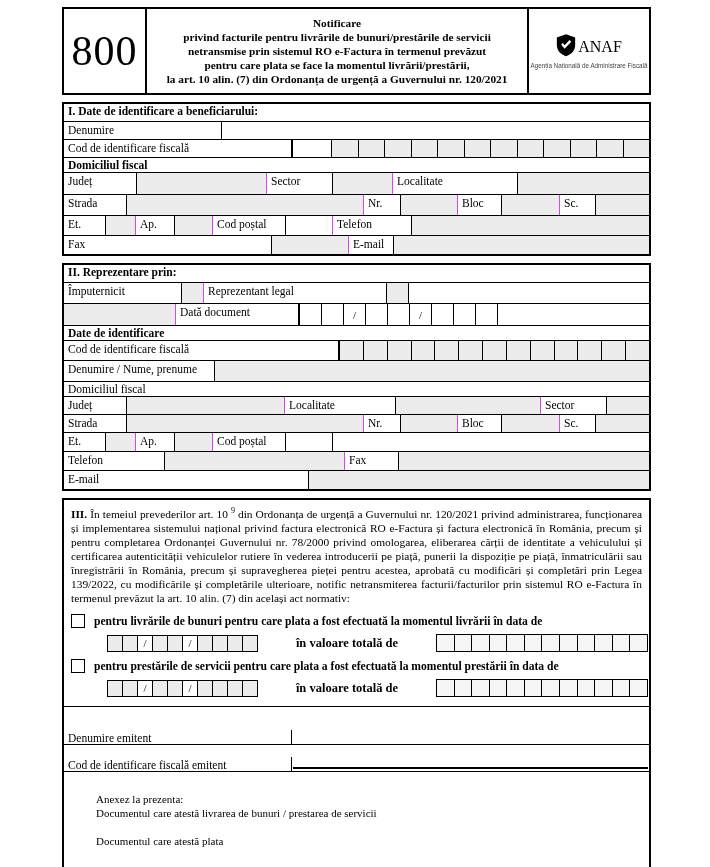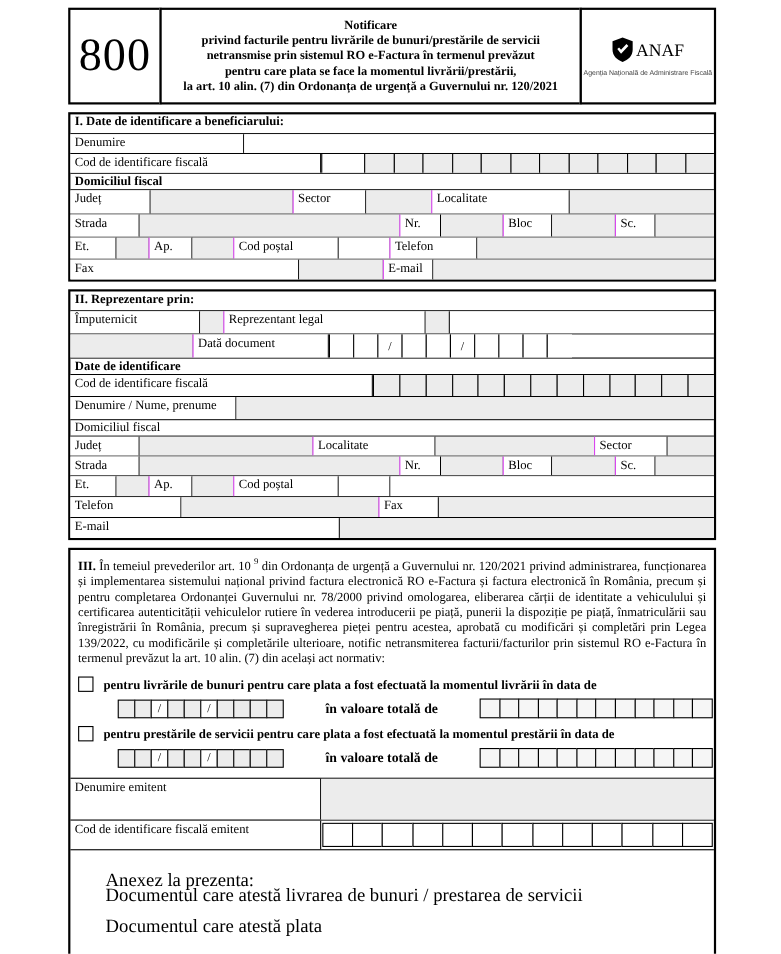--- a/index.html
+++ b/index.html
@@ -40,21 +40,21 @@
   .in.white { background:#fff; }
   .in.last, .blank { border-right:none; }
   .blank { background:#fff; flex:1; }
   .grow { flex:1; }
 
   
   .w42{width:42px}.w30{width:30px}.w38{width:38px}.w40{width:40px}
   .w37{width:37px}.w45{width:45px}.w46{width:46px}.w47{width:47px}
   .w55{width:55px}.w57{width:57px}.w58{width:58px}.w60{width:60px}
   .w63{width:63px}.w67{width:67px}.w73{width:73px}
-  .w77{width:77px}.w80{width:80px}.w88{width:96px}.w101{width:101px}
+  .w77{width:77px}.w80{width:80px}.w88{width:74px}.w101{width:101px}
   .w112{width:112px}.w118{width:118px}.w126{width:126px}
   .w130{width:130px}.w138{width:138px}.w145{width:145px}.w158{width:158px}
   .w168{width:151px}.w180{width:180px}.w184{width:184px}.w208{width:208px}
   .w22{width:22px}.w228{width:228px}.w237{width:237px}.w245{width:245px}
   .w275{width:275px}.w114{width:124px}
 
   
   .boxes { display:flex; padding-left:1px; }
   .boxes .cell, .boxes .sep {
     border:1px solid #000; margin-left:-1px; background:#ececec;
@@ -80,30 +80,30 @@
   .chk { width:14px; height:14px; border:1.5px solid #000; background:#fff;
          flex:none; display:inline-block; }
   .val-line { display:flex; align-items:center; margin:6px 0 2px 43px; }
   .val-line .boxes.dmy .cell, .val-line .boxes.dmy .sep { width:16px; height:17px; flex:none; }
   .val-line .val-lbl { font-weight:bold; font-size:12.5px; width:178px; text-align:center; flex:none; }
   .val-line .boxes.valcells { flex:1; margin-right:1px; }
   .val-line .boxes.valcells .cell { flex:1; height:18px; background:#f6f6f6; }
 
   
   .emitent { border-top:1px solid #000; border-bottom:1px solid #000; margin-top:9px; }
-  .erow { display:flex; border-top:1px solid #000; }
+  .erow { display:flex; border-top:1px solid #000;align-items:flex-end; }
   .erow:first-child { border-top:none; }
   .elbl { width:228px; border-right:1px solid #000; font-size:11.5px; padding:2px 3px 0 4px; }
   .erow.r1 { height:37px; }
   .erow.r1 .efill { flex:1; background:#ececec; }
   .erow.r2 { height:27px; }
   .erow.r2 .boxes { flex:1; padding:2px 1px 2px 2px; }
   .erow.r2 .boxes .cell { flex:1; background:#fff; }
 
-  .annex { padding:20px 0 0 32px; font-size:17px; line-height:14px; }
+  .annex { padding:20px 0 0 32px; font-size:11px; line-height:14px; }
   .annex .blankline { height:14px; }
   .s3pad { padding-bottom:26px; }
 
   .r19{height:19px}.r18{height:18px}.r20{height:20px}.r21{height:21px}
   .r22{height:22px}
 </style>
 </head>
 <body>
 
 <div class="form">

